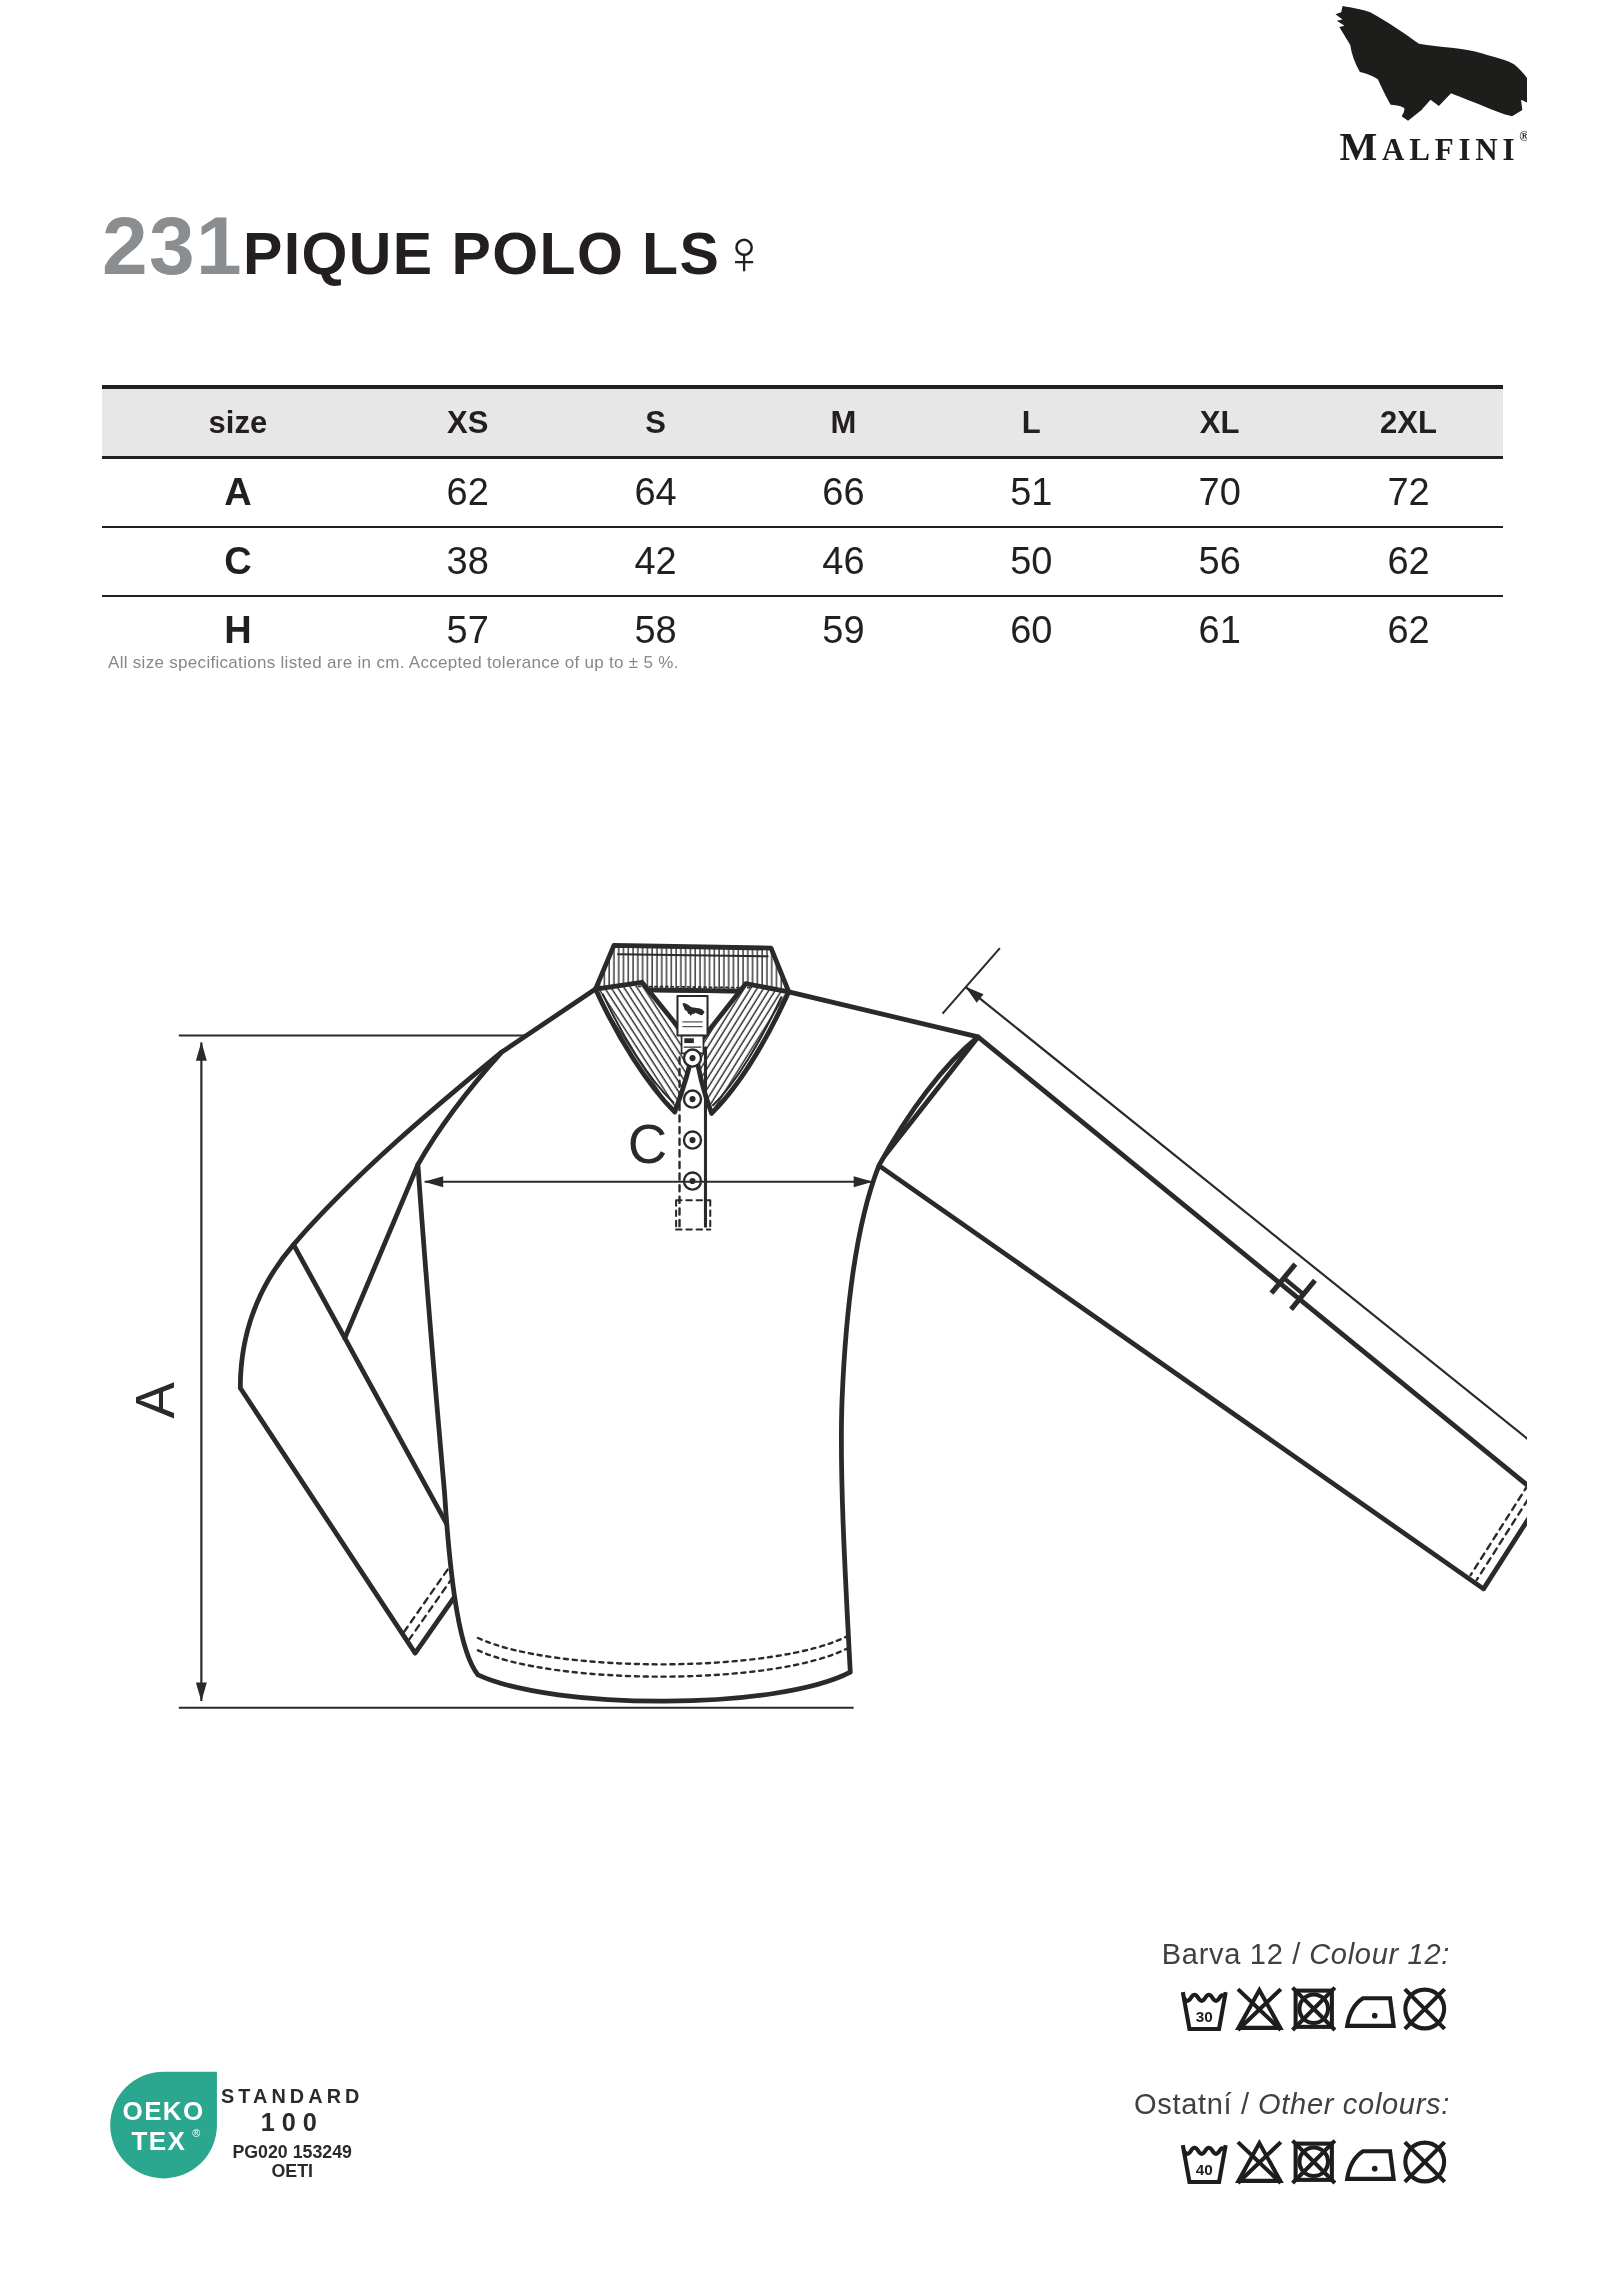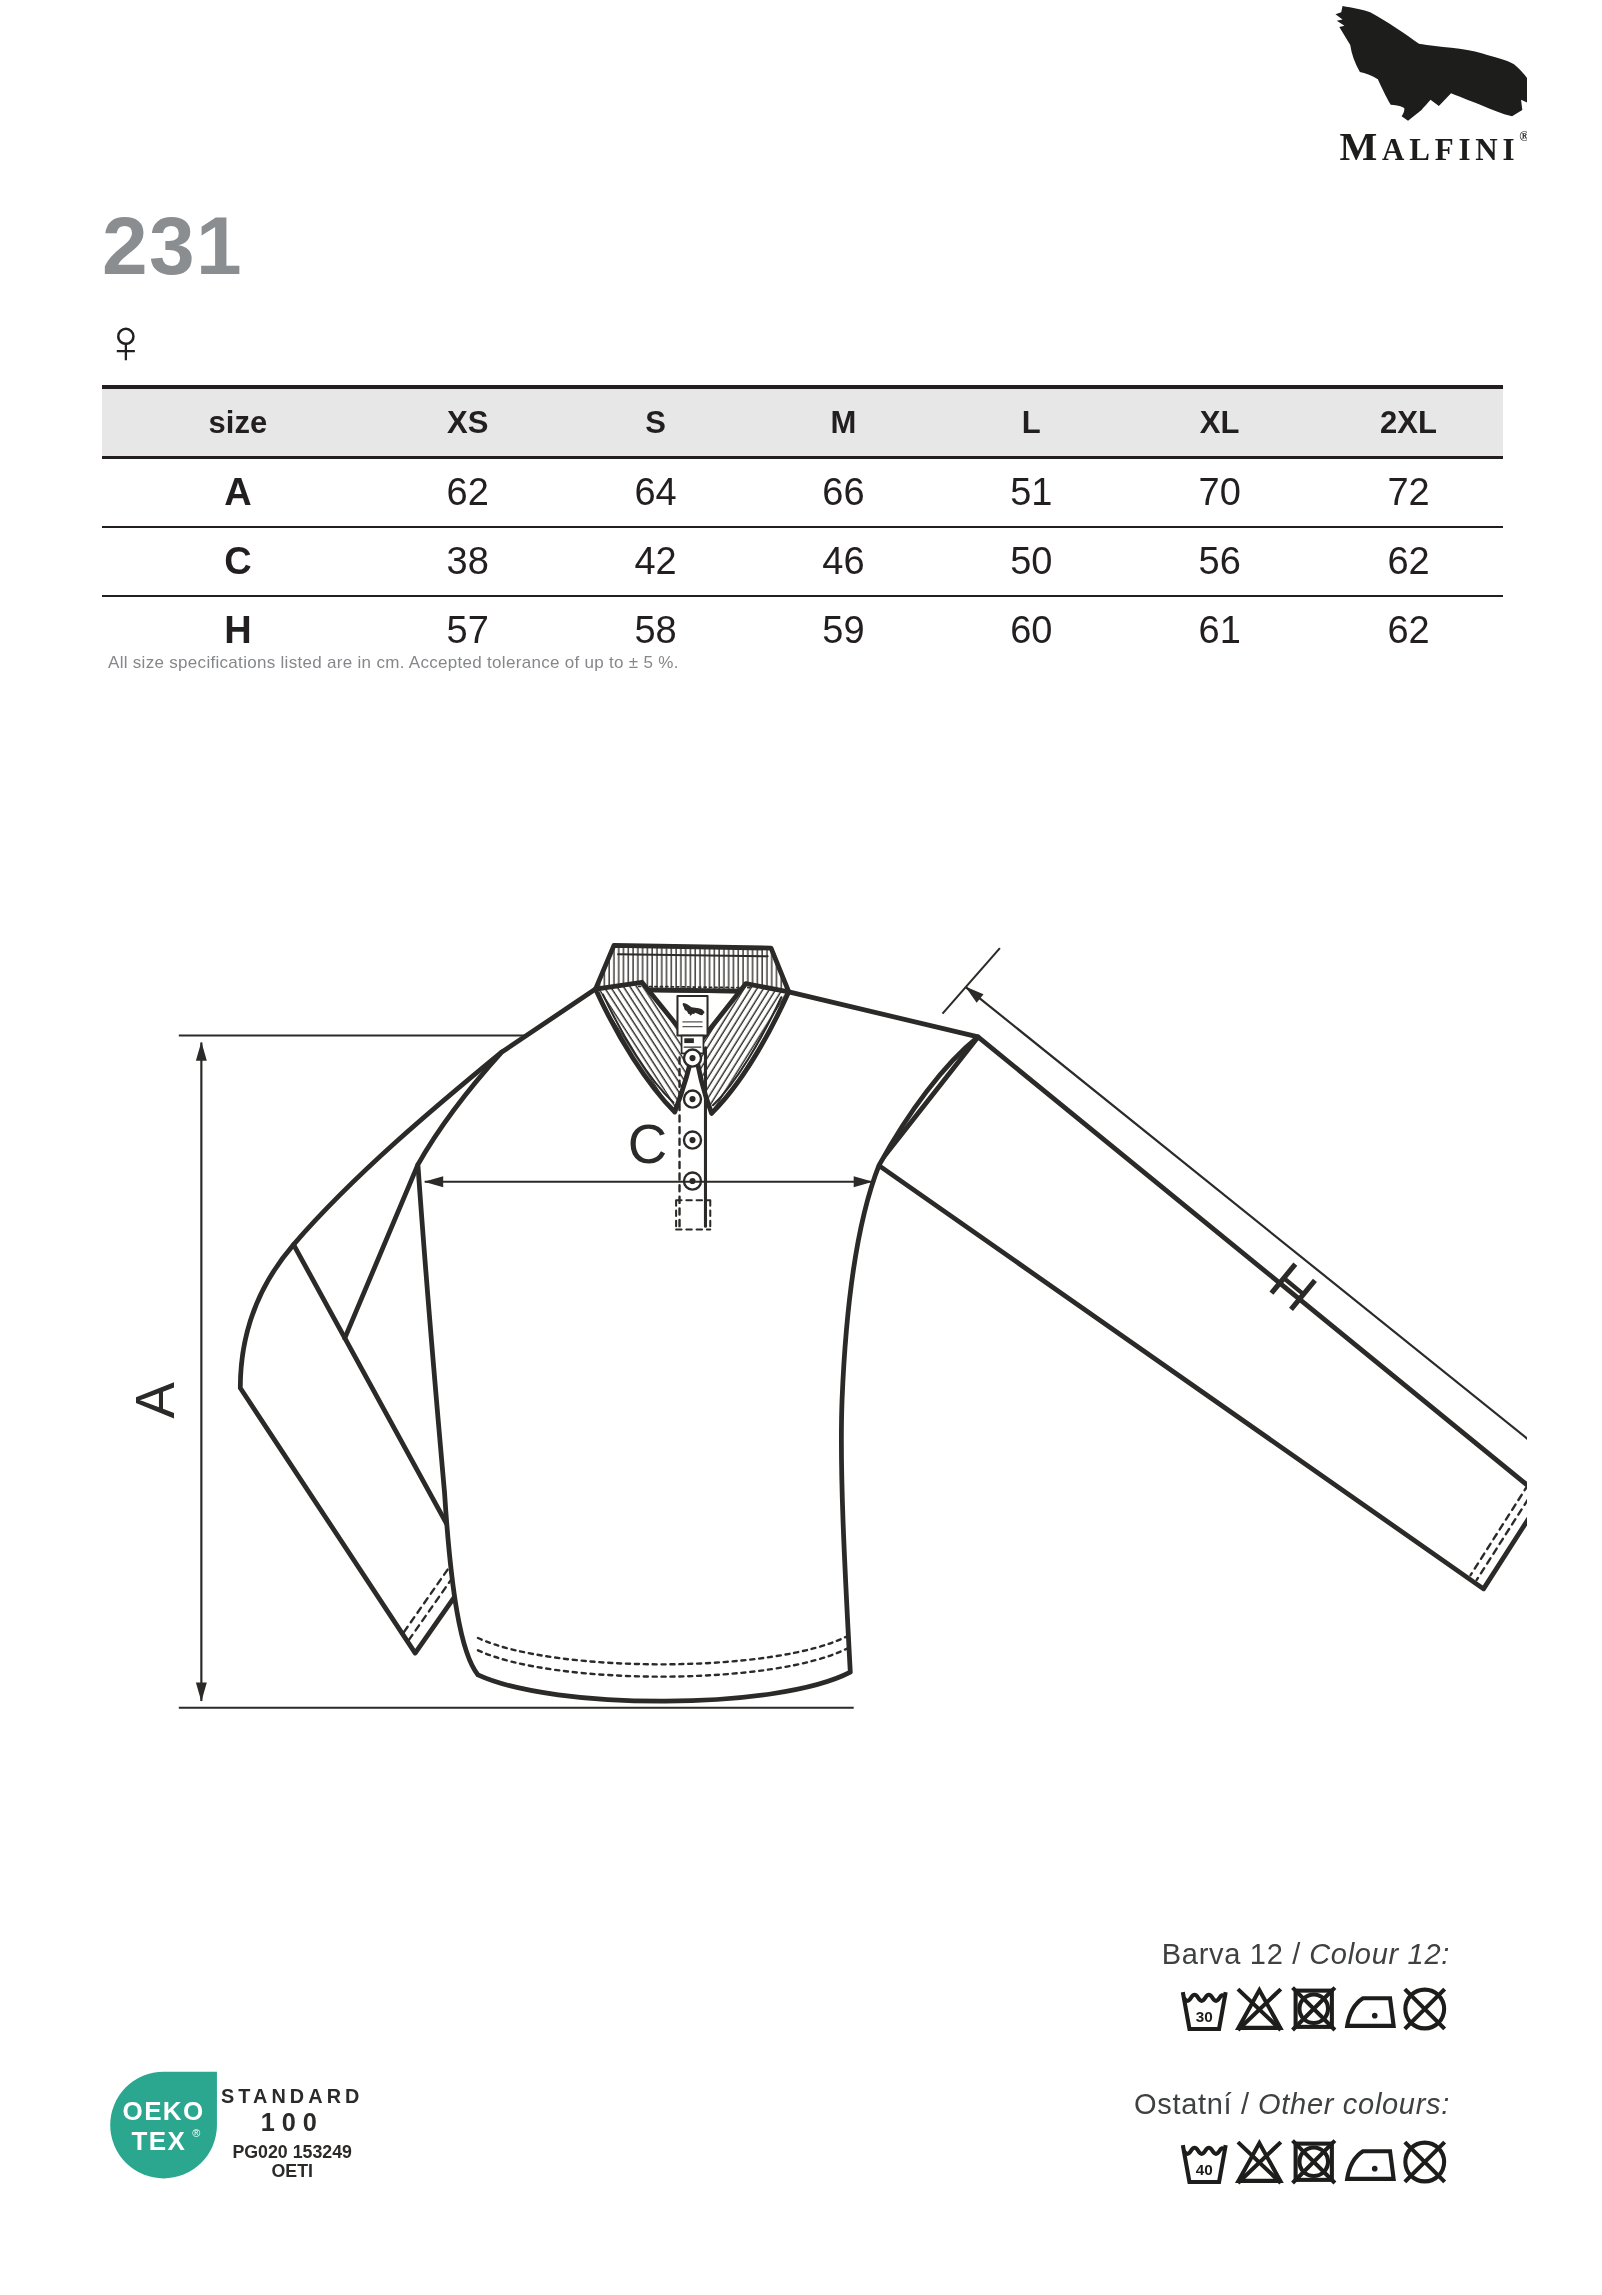--- a/index.html
+++ b/index.html
@@ -8,21 +8,21 @@
 
   
   .logo-block{position:absolute;left:1315px;top:4.1px;width:239px;text-align:center;}
   .logo-bird{display:block;margin:0 auto;}
   .wordmark{margin-top:1.4px;font-family:"Liberation Serif",serif;font-weight:700;
             color:#1d1d1b;letter-spacing:4.8px;font-size:31px;line-height:1;white-space:nowrap;}
   .wordmark .wm-initial{font-size:40px;}
   .wordmark .wm-reg{font-size:13.7px;vertical-align:19px;letter-spacing:0;}
 
   
-  .title-row{position:absolute;left:102px;top:205px;display:flex;align-items:baseline;gap:23px;flex-direction:column;}
+  .title-row{position:absolute;left:102px;top:205px;display:flex;align-items:baseline;}
   .product-code{font-size:82px;font-weight:700;color:#8b8e90;line-height:1;letter-spacing:1.4px;}
   .product-name{font-size:59px;font-weight:800;color:#231f20;letter-spacing:1.4px;line-height:1;}
   .gender-symbol{font-size:63px;font-weight:400;color:#231f20;line-height:1;}
 
   
   .section-title{position:absolute;left:102px;top:347px;font-size:33px;font-weight:800;
                  letter-spacing:0.3px;color:#231f20;}
   .section-title .unit{color:#939598;font-weight:600;margin-left:6.8px;}
 
   table.size-table{position:absolute;left:102px;top:385px;width:1401px;
@@ -104,20 +104,21 @@
 
   <div class="logo-block">
     <svg class="logo-bird" width="212" height="122" viewBox="0 0 330 190">
       <use href="#bird-shape" fill="#1d1d1b"></use>
     </svg>
     <div class="wordmark"><span class="wm-initial">M</span><span>ALFINI</span><span class="wm-reg">®</span></div>
   </div>
 
   <div class="title-row">
     <span class="product-code">231</span>
+    <span class="product-name">PIQUE POLO LS</span>
     <span class="gender-symbol">♀</span>
   </div>
 
 
   <table class="size-table">
     <colgroup>
       <col style="width:272px">
         <col style="width:188px">
         <col style="width:188px">
       <col style="width:188px">

